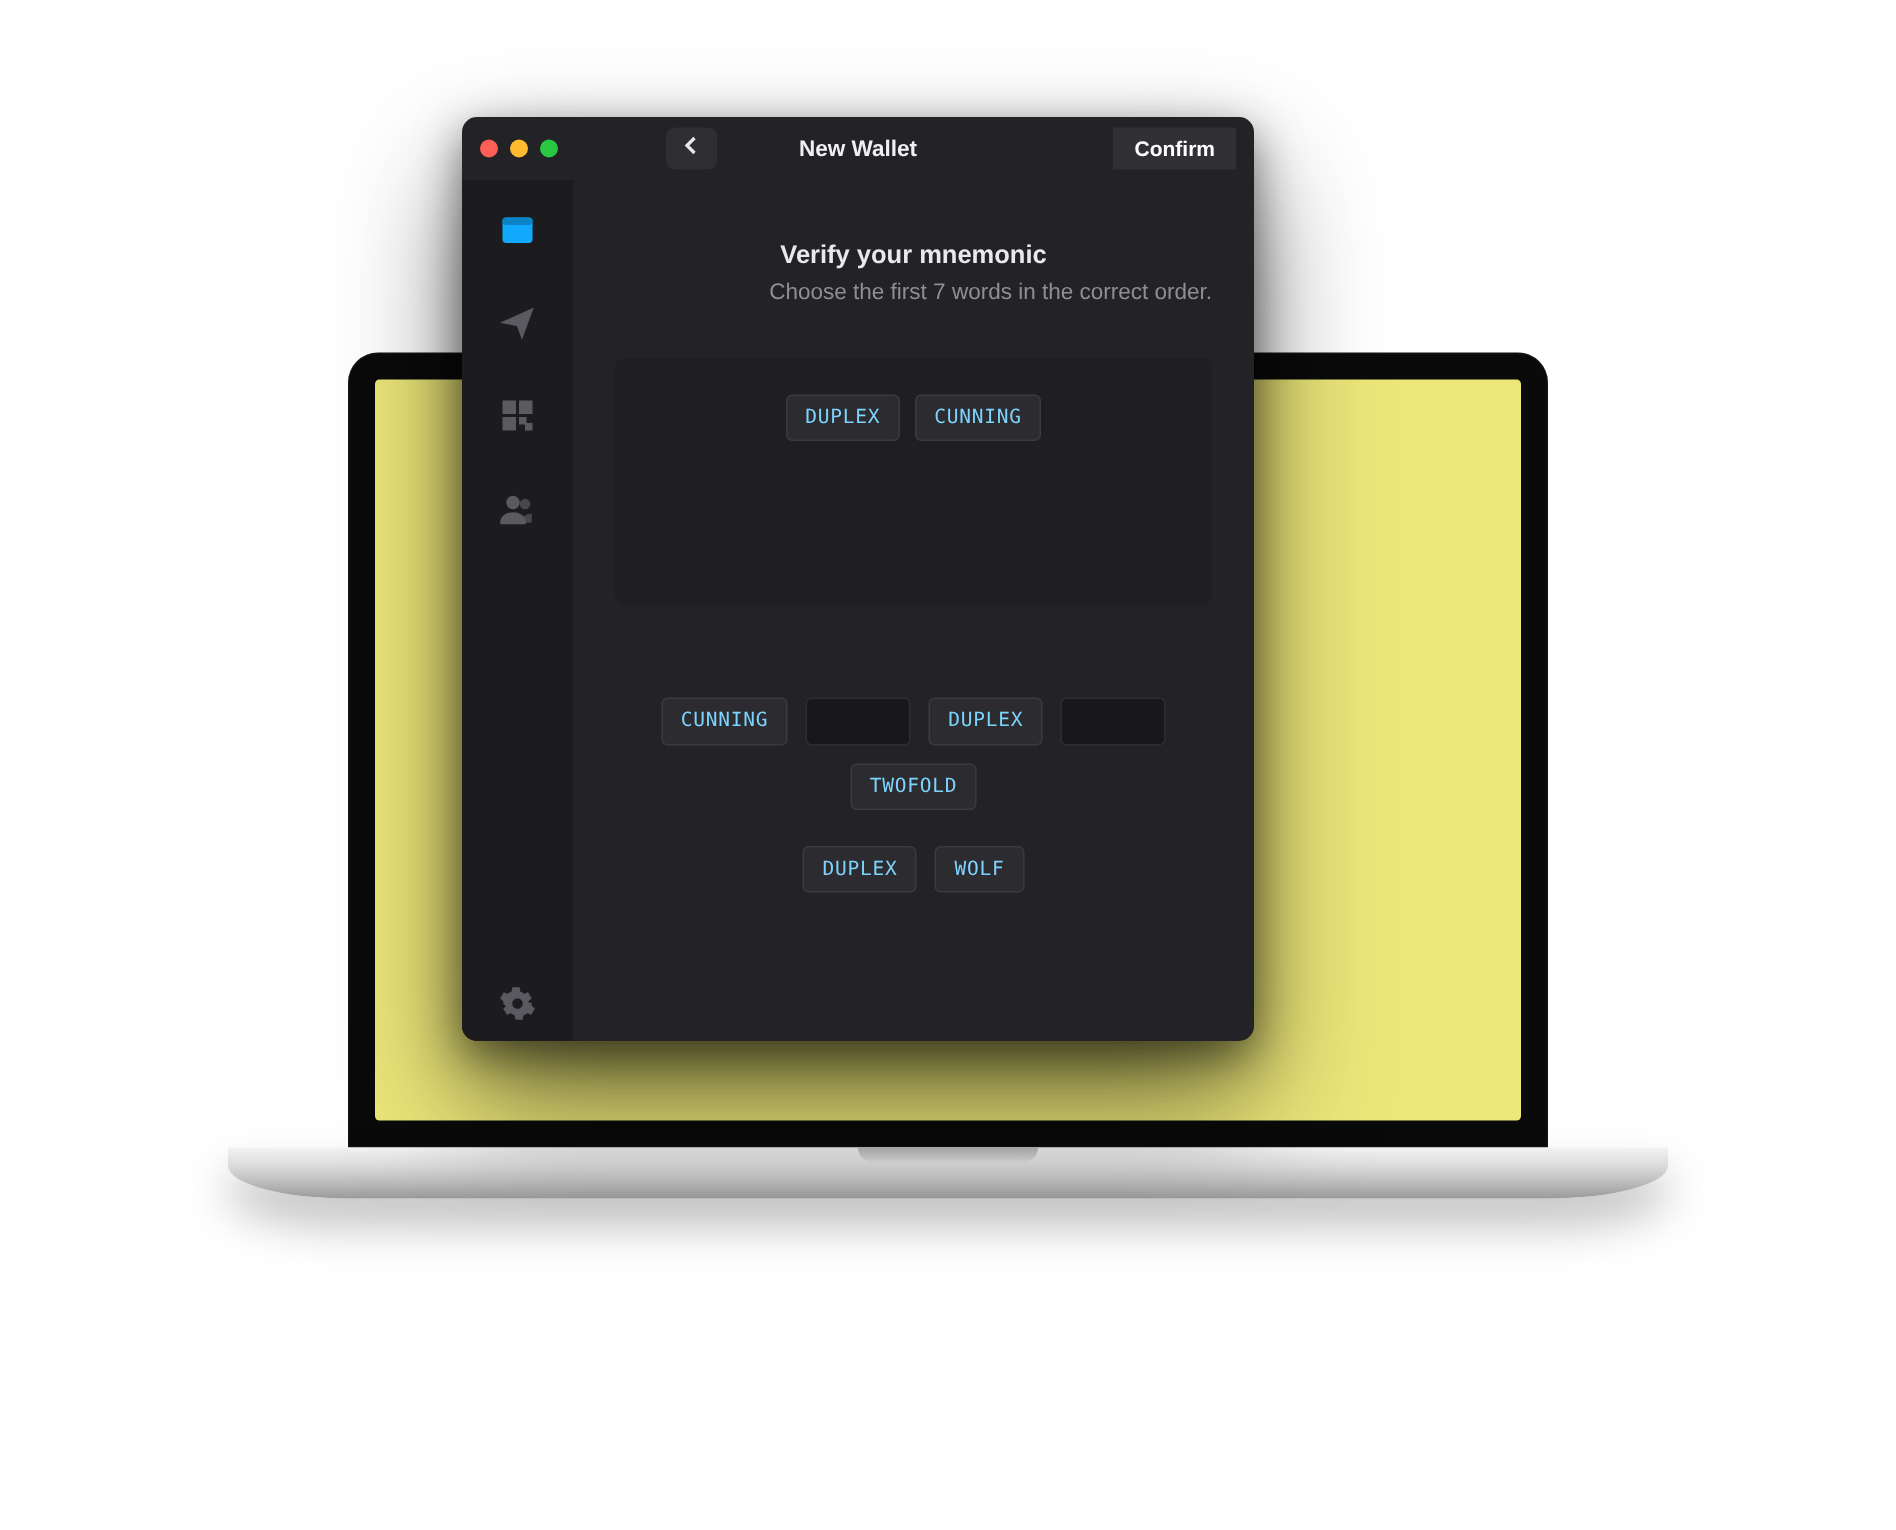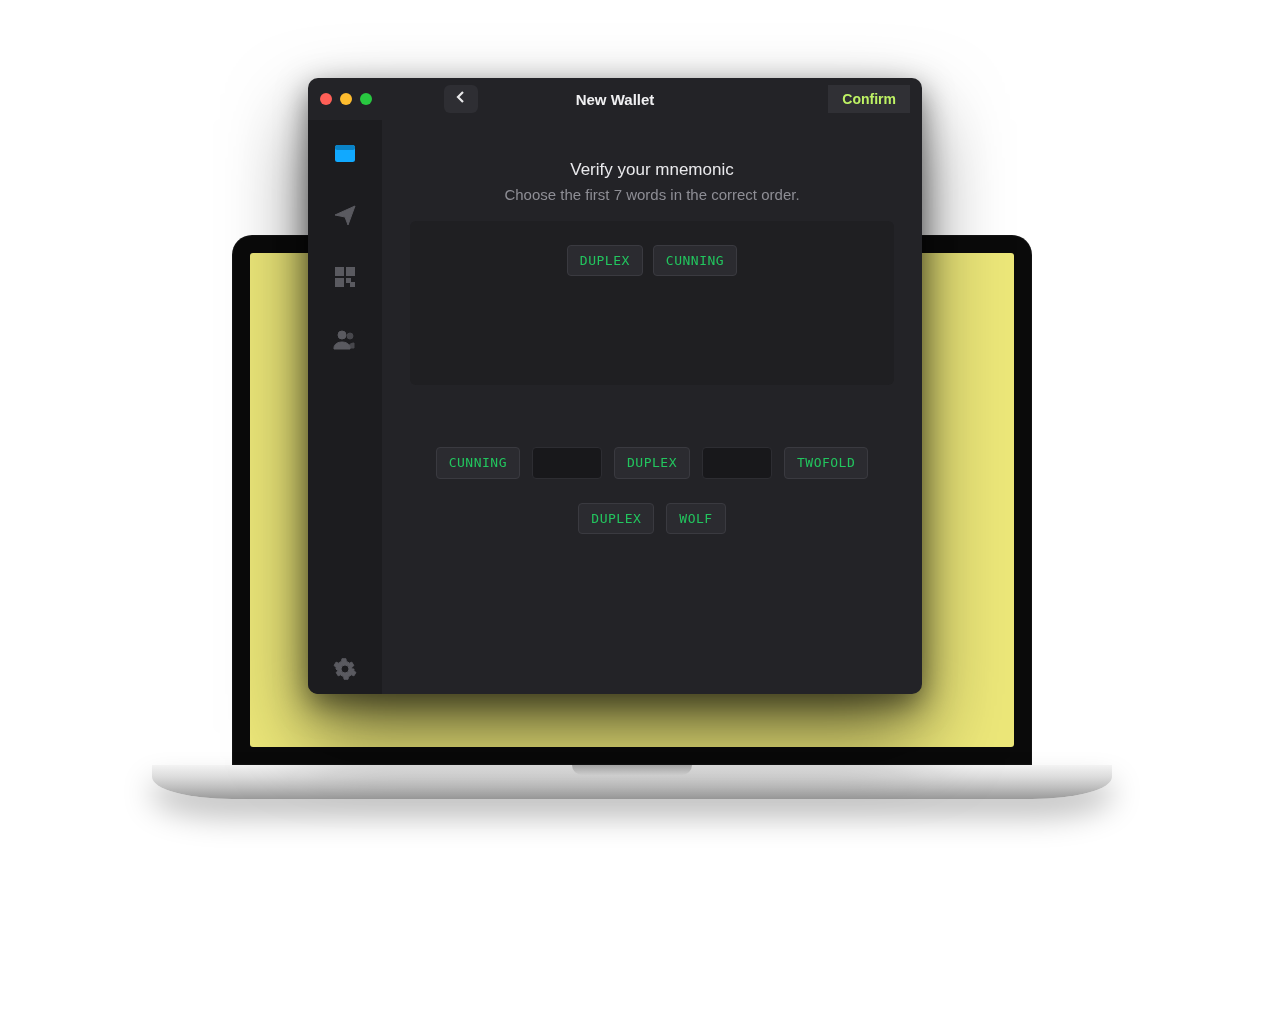--- a/index.html
+++ b/index.html
@@ -52,21 +52,21 @@
       height: 10px;
       background: linear-gradient(to bottom, #b8b8b8, #dedede);
       border-radius: 0 0 12px 12px;
     }
 
     
     .app-window {
       position: absolute;
       left: 308px;
       top: 78px;
-      width: 614px;
+      width: 528px;
       height: 616px;
       background: #232327;
       border-radius: 10px;
       box-shadow: 0 40px 80px rgba(0,0,0,0.55), 0 10px 30px rgba(0,0,0,0.5);
       display: flex;
       flex-direction: column;
       overflow: hidden;
     }
 
     
@@ -112,21 +112,21 @@
       color: #f0f0f2;
       font-weight: 700;
       font-size: 15px;
     }
 
     .confirm-btn {
       margin-left: auto;
       padding: 6px 14px;
       background: #303035;
       border-radius: 0;
-      color: #bef264;
+      color: #ffffff;
       font-weight: 700;
       font-size: 14px;
       cursor: default;
     }
 
     
     .app-body {
       flex: 1;
       display: flex;
       min-height: 0;
@@ -153,28 +153,28 @@
       flex: 1;
       padding: 40px 28px 24px 28px;
       color: #e9e9ec;
       display: flex;
       flex-direction: column;
     }
 
     .heading {
       text-align: center;
       font-size: 17px;
-      font-weight: 400;
+      font-weight: 700;
       margin-bottom: 6px;
     }
     .subheading {
-      text-align: center;
+      text-align: right;
       font-size: 15px;
       color: #8e8e95;
-      margin-bottom: 18px;
+      margin-bottom: 36px;
     }
 
     .selected-area {
       background: #1f1f22;
       border-radius: 6px;
       min-height: 164px;
       padding: 24px 18px;
       display: flex;
       flex-wrap: wrap;
       gap: 10px;
@@ -184,21 +184,21 @@
     }
 
     .word-chip, .word-slot {
       font-family: "SFMono-Regular", Menlo, Consolas, monospace;
       font-size: 13px;
       letter-spacing: 0.5px;
       padding: 7px 12px;
       border-radius: 4px;
       border: 1px solid #3a3a40;
       background: #2b2b30;
-      color: #22c55e;
+      color: #7dd3fc;
       cursor: pointer;
       user-select: none;
     }
     .word-slot.empty {
       background: #18181b;
       border: 1px solid #2d2d32;
       min-width: 70px;
       height: 32px;
       padding: 0;
     }

